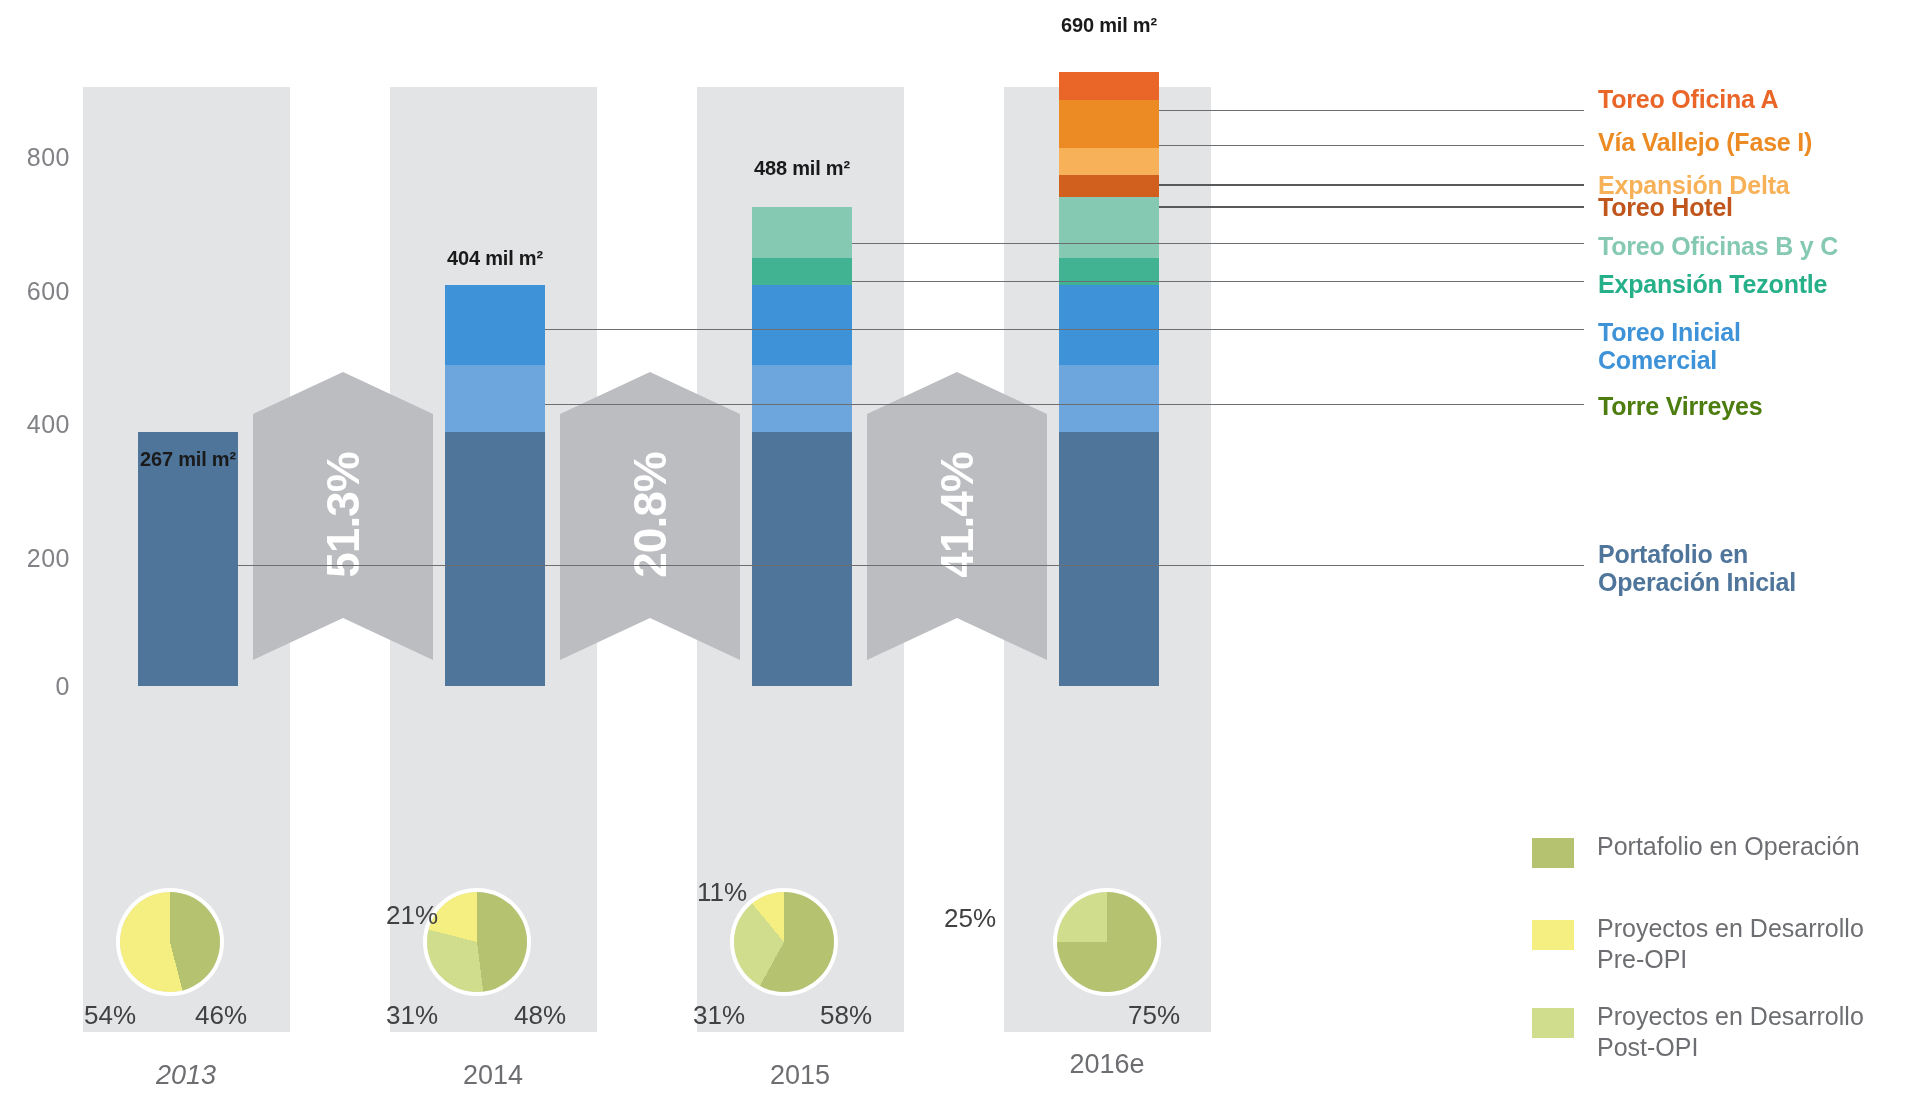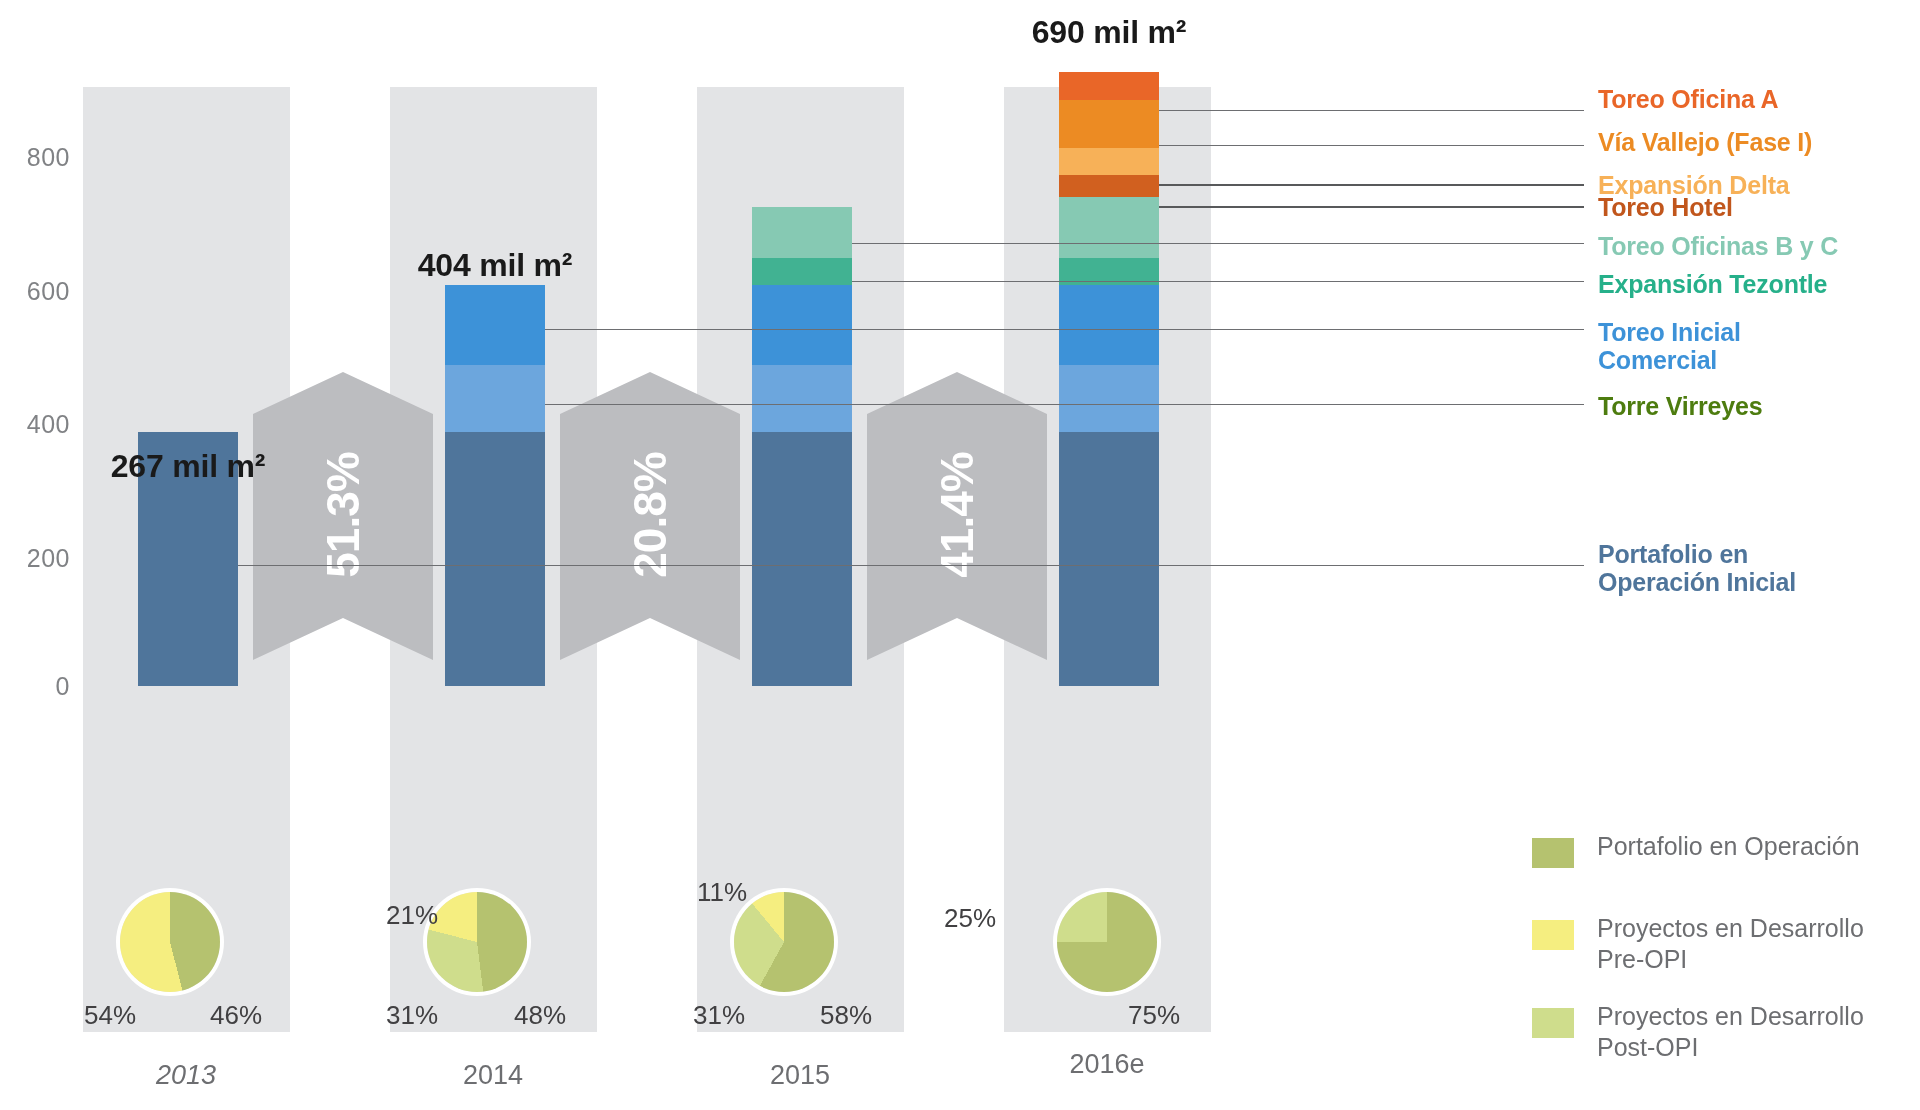--- a/index.html
+++ b/index.html
@@ -8,21 +8,21 @@
     font-family:"Liberation Sans", sans-serif;
     overflow:hidden;position:relative;
   }
   #stage{position:absolute;left:0;top:0;width:1920px;height:1110px;}
 
   
   .col-bg{position:absolute;background:#e3e4e6;}
   .axis-label{position:absolute;color:#808285;font-size:25px;letter-spacing:0.5px;text-align:right;width:80px;}
   .year-label{position:absolute;color:#6d6e71;font-size:27px;text-align:center;width:240px;}
 
-  .total-label{position:absolute;color:#1a1a1a;font-size:32px;font-weight:bold;text-align:center;width:300px;letter-spacing:-0.2px;}
+  .total-label{position:absolute;color:#1a1a1a;font-size:20px;font-weight:bold;text-align:center;width:300px;letter-spacing:-0.2px;}
 
   .seg{position:absolute;}
 
   
   .chev{position:absolute;}
   .chev-txt{
     position:absolute;color:#ffffff;font-size:46px;font-weight:bold;
     transform:rotate(-90deg);transform-origin:center center;
     white-space:nowrap;text-align:center;letter-spacing:-1px;
   }
@@ -87,20 +87,21 @@
   <div class="chev" style="left:560px;top:372px;width:180px;height:288px;background:#bcbdc0;
               clip-path:polygon(0 42px, 90px 0, 180px 42px, 180px 288px, 90px 246px, 0 288px);"></div>
   <div class="chev-txt" style="left:560px;top:488px;width:180px;">20.8%</div>
 
   <div class="chev" style="left:867px;top:372px;width:180px;height:288px;background:#bcbdc0;
               clip-path:polygon(0 42px, 90px 0, 180px 42px, 180px 288px, 90px 246px, 0 288px);"></div>
   <div class="chev-txt" style="left:867px;top:488px;width:180px;">41.4%</div>
 
   <div class="total-label" style="left:38px;top:448px;">267 mil m²</div>
   <div class="total-label" style="left:345px;top:247px;">404 mil m²</div>
+  <div class="total-label" style="left:652px;top:157px;">488 mil m²</div>
   <div class="total-label" style="left:959px;top:14px;">690 mil m²</div>
 
   <div class="leader" style="left:1159px;top:110px;width:425px;"></div>
 
   <div class="leader" style="left:1159px;top:145px;width:425px;"></div>
 
   <div class="leader dark" style="left:1159px;top:184px;width:425px;"></div>
 
   <div class="leader dark" style="left:1159px;top:206px;width:425px;"></div>
 
@@ -129,21 +130,21 @@
   <div class="rlabel" style="left:1598px;top:392px;color:#4d7c0f;">Torre Virreyes</div>
 
   <div class="rlabel" style="left:1598px;top:540px;color:#4f759b;">
     <div>Portafolio en</div>
     <div>Operación Inicial</div>
   </div>
 
   <div class="pie" style="left:120px;top:892px;width:100px;height:100px;
               background:conic-gradient(#b5c26f 0deg 165.6deg, #f5ee80 165.6deg 360deg);"></div>
   <div class="pct" style="left:84px;top:1000px;">54%</div>
-  <div class="pct" style="left:210px;top:1000px;">46%</div>
+  <div class="pct" style="left:195px;top:1000px;">46%</div>
 
   <div class="pie" style="left:427px;top:892px;width:100px;height:100px;
               background:conic-gradient(#b5c26f 0deg 172.8deg, #cfdd8c 172.8deg 284.4deg, #f5ee80 284.4deg 360deg);"></div>
   <div class="pct" style="left:386px;top:877px;margin-top:23px;">21%</div>
   <div class="pct" style="left:386px;top:1000px;">31%</div>
   <div class="pct" style="left:514px;top:1000px;">48%</div>
 
   <div class="pie" style="left:734px;top:892px;width:100px;height:100px;
               background:conic-gradient(#b5c26f 0deg 208.8deg, #cfdd8c 208.8deg 320.4deg, #f5ee80 320.4deg 360deg);"></div>
   <div class="pct" style="left:697px;top:877px;">11%</div>

